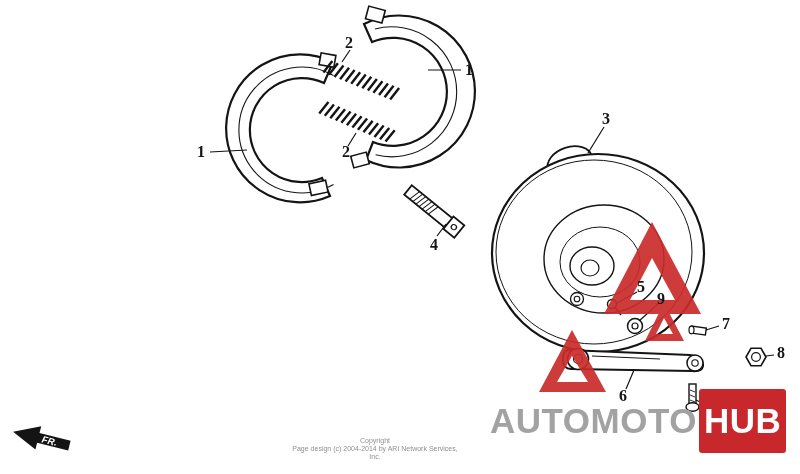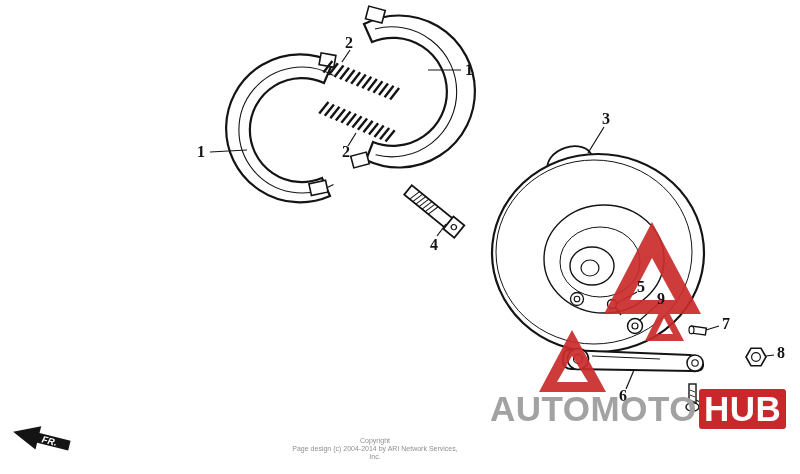--- a/index.html
+++ b/index.html
@@ -4,21 +4,21 @@
 <style>
   html,body{margin:0;padding:0;background:#fff;}
   .stage{position:relative;width:800px;height:474px;background:#ffffff;overflow:hidden;
          font-family:"Liberation Sans",sans-serif;}
   svg.art{position:absolute;left:0;top:0;}
   .labels-layer{position:absolute;left:0;top:0;width:800px;height:474px;pointer-events:none;}
   .part-label{position:absolute;transform:translate(-50%,-50%);
               font-family:"Liberation Serif",serif;font-size:16px;font-weight:600;color:#151515;}
   .watermark{position:absolute;left:490px;top:389px;display:flex;align-items:center;
              font-weight:bold;font-size:35px;letter-spacing:.5px;color:#a2a2a2;}
-  .watermark .hub{background:#c8282c;color:#ffffff;padding:0 5px;margin-left:2px;border-radius:3px;}
+  .watermark .hub{background:#c8282c;color:#ffffff;padding:12px 5px;margin-left:2px;border-radius:3px;}
   .footer{position:absolute;left:290px;top:437px;width:170px;text-align:center;
           font-size:7px;line-height:8px;color:#8f8f8f;}
 </style>
 </head>
 <body>
 
 <div class="stage">
 
   <svg class="art" width="800" height="474" viewBox="0 0 800 474">
     <defs>

